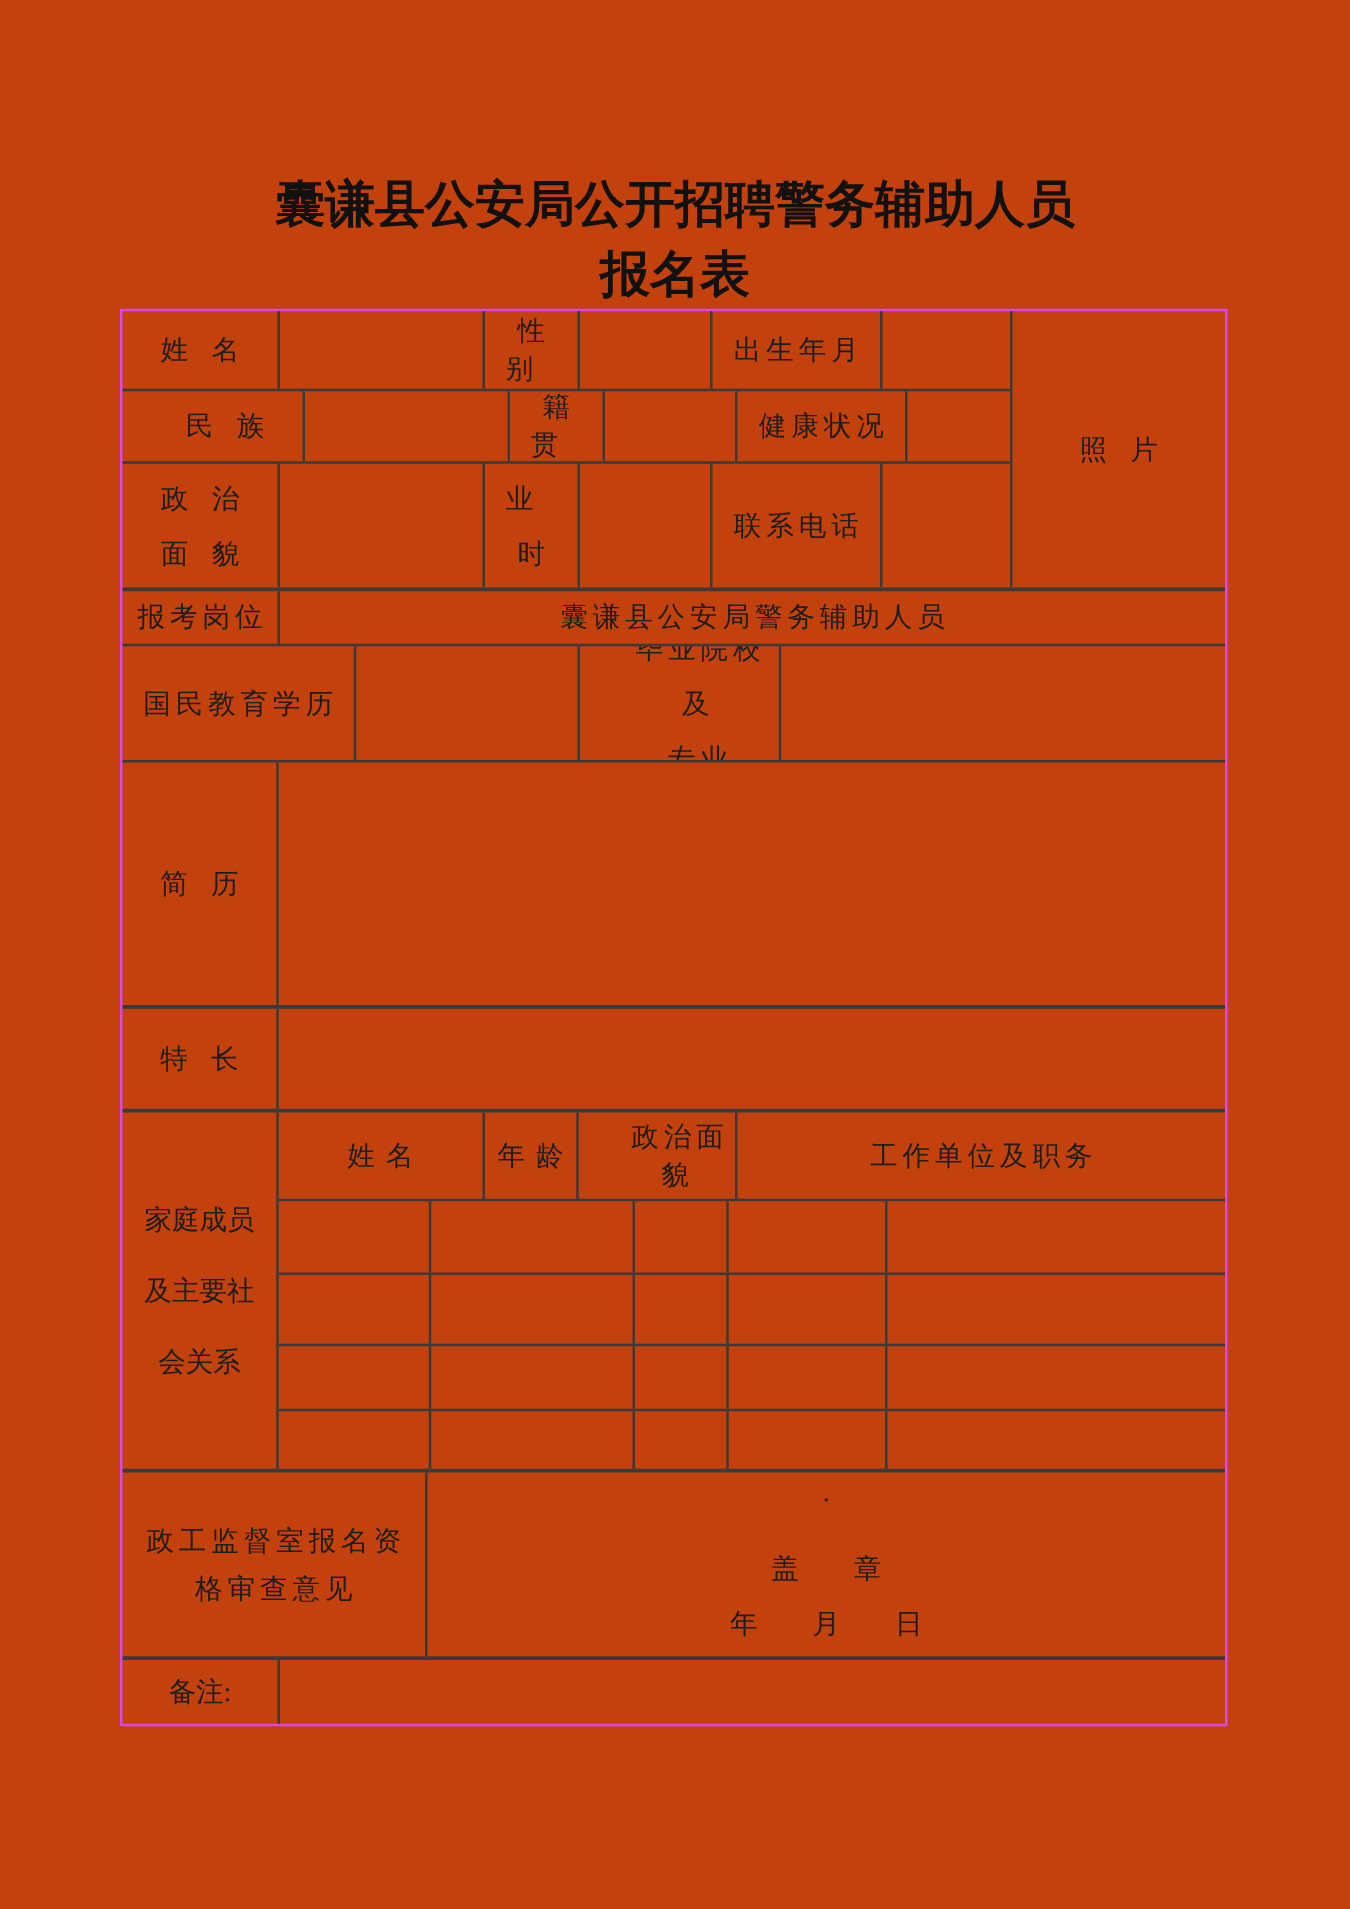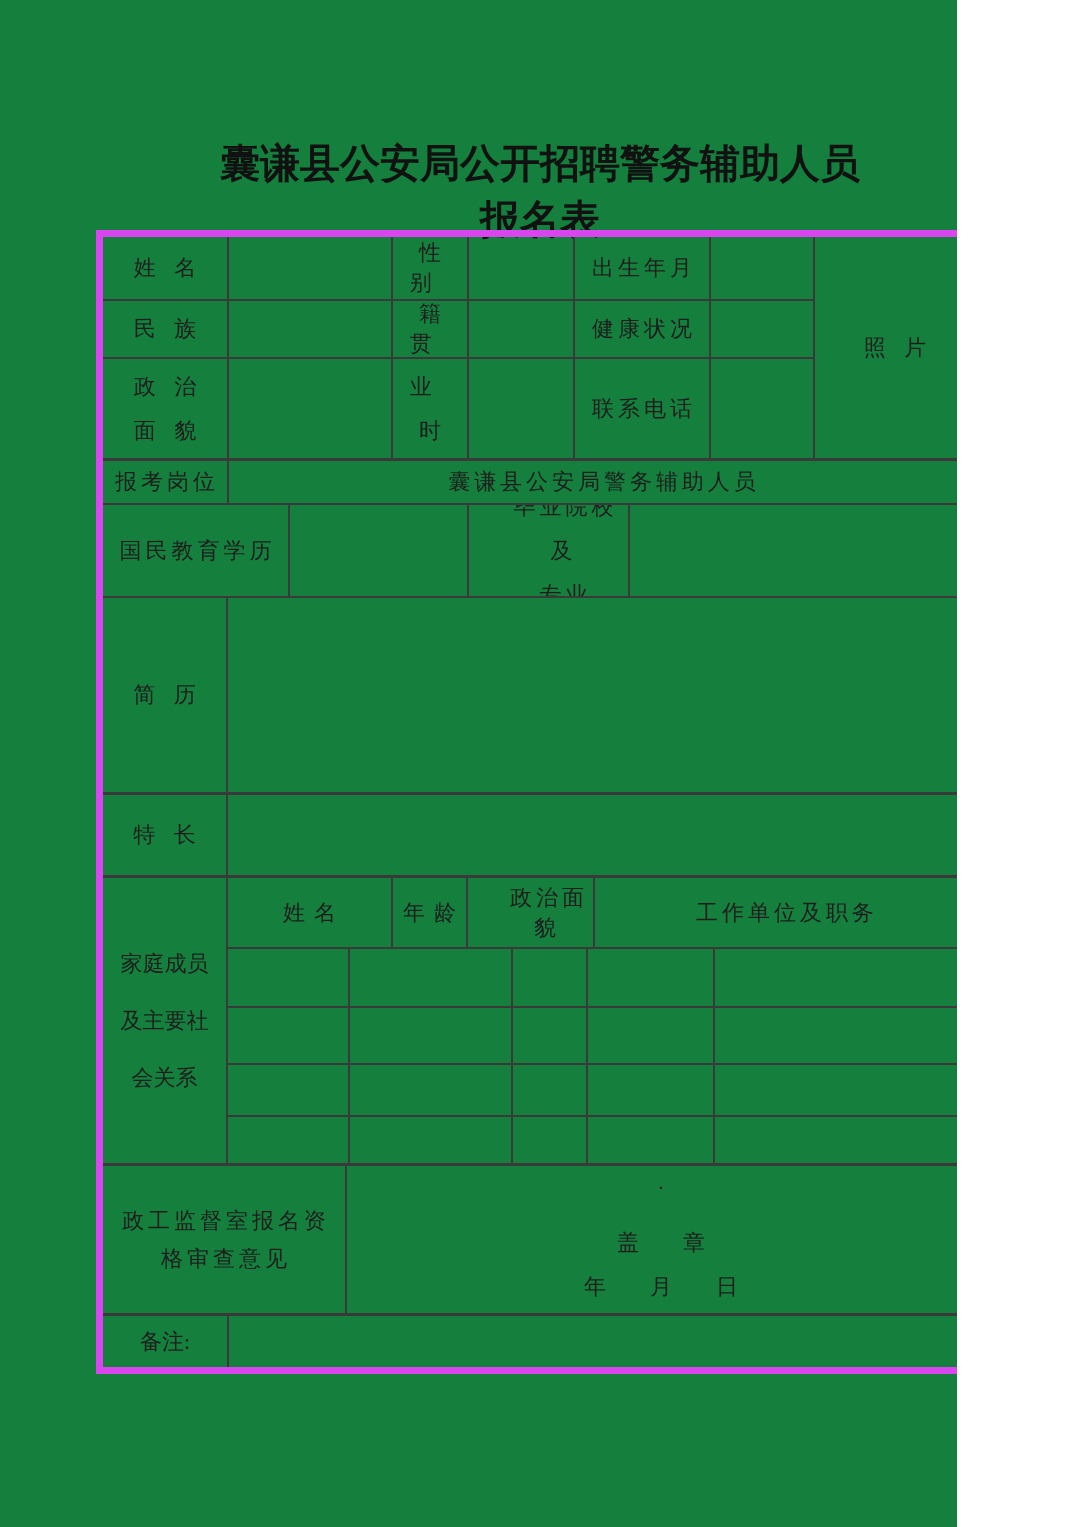--- a/index.html
+++ b/index.html
@@ -1,36 +1,36 @@
 <!DOCTYPE html>
 <html><head>
 <meta charset="utf-8">
 <style>
   html,body { margin:0; padding:0; background:#ffffff; }
   .page {
     position:relative;
-    width:957px; height:1527px;
-    background:#15803d;
+    width:1080px; height:1527px;
+    background:#c2410c;
     font-family:"Liberation Serif","DejaVu Serif",serif;
     color:#1d1d1d;
     overflow:hidden;
   }
   .title {
     position:absolute; left:0; width:1080px;
     text-align:center; font-weight:bold;
     font-size:40px; line-height:52px;
     color:#111;
   }
   #title1 { top:138px; }
   #title2 { top:194px; }
 
   .tbl {
-    position:absolute; left:96px; top:230px;
+    position:absolute; left:96px; top:247px;
     width:886px;
-    border:7px solid #d946ef;
+    border:2px solid #d946ef;
     box-sizing:border-box;
     font-size:22px;
   }
   .row  { display:flex; box-sizing:border-box; }
   .bt   { border-top:2px solid #3a3a3a; }
   .bt3  { border-top:3px solid #3a3a3a; }
   .cell {
     box-sizing:border-box;
     display:flex; flex-direction:column;
     align-items:center; justify-content:center;
@@ -68,21 +68,21 @@
     <div class="row" style="height:221px;">
       <div class="col" style="width:710px;">
         <div class="row" style="height:62px;">
           <div class="cell lsw" style="width:124px;">姓名</div>
           <div class="cell" style="width:164px;"></div>
           <div class="cell lsw" style="width:76px;">性别</div>
           <div class="cell" style="width:106px;"></div>
           <div class="cell lss" style="width:136px;">出生年月</div>
           <div class="cell grow"></div>
         </div>
-        <div class="row bt" style="height:58px;">
+        <div class="row bt" style="height:58px;padding-left:20px;">
           <div class="cell lsw" style="width:124px;">民族</div>
           <div class="cell" style="width:164px;"></div>
           <div class="cell lsw" style="width:76px;">籍贯</div>
           <div class="cell" style="width:106px;"></div>
           <div class="cell lss" style="width:136px;">健康状况</div>
           <div class="cell grow"></div>
         </div>
         <div class="row bt" style="height:101px;">
           <div class="cell two-line" style="width:124px;">
             <span class="lsw">政治</span>

